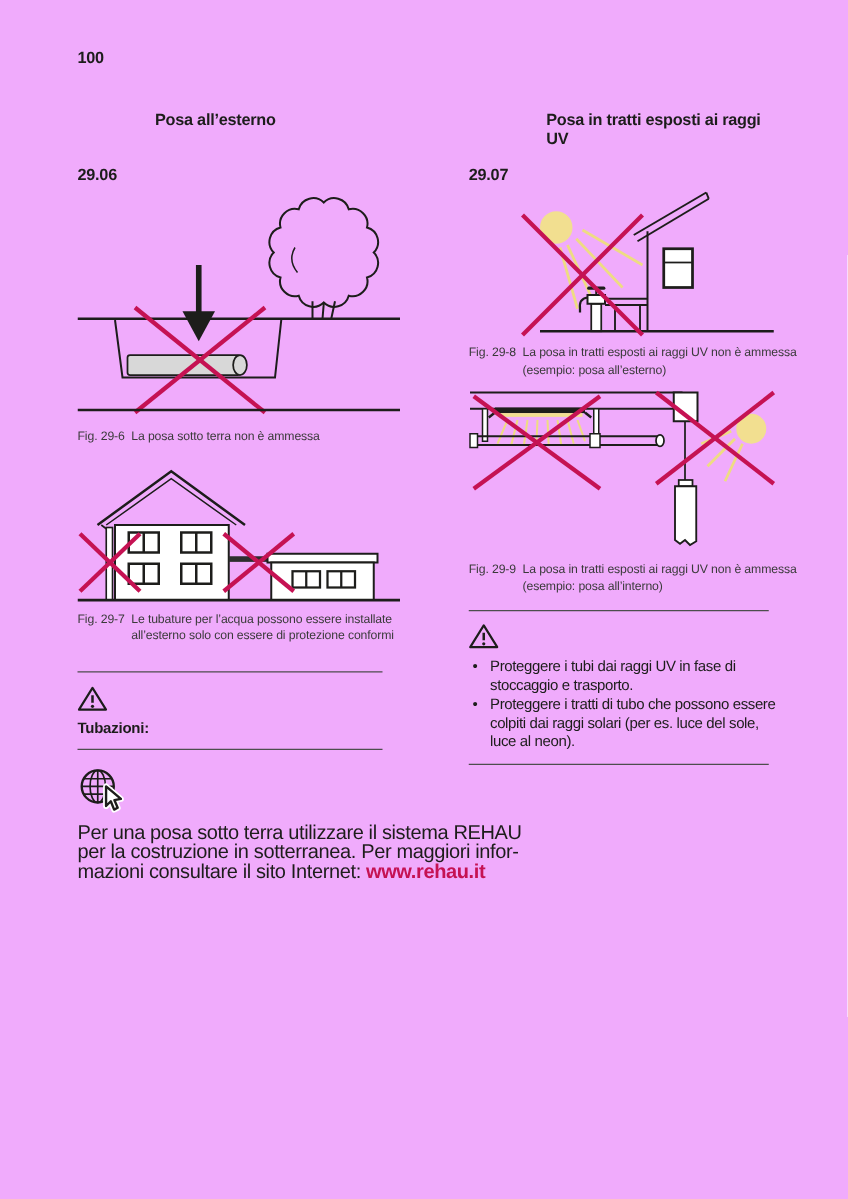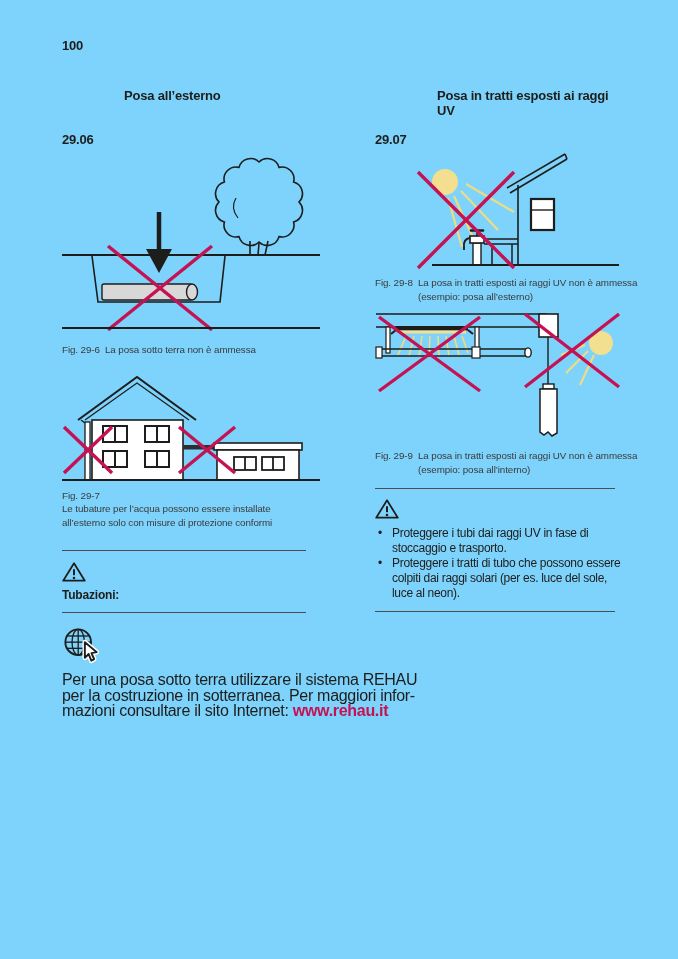--- a/index.html
+++ b/index.html
@@ -1,17 +1,17 @@
 <!DOCTYPE html>
 <html style="--accent: #c51253; --sun: #f2df90; --ray: #eedc82;"><head>
 <meta charset="utf-8">
 <style>
   :root{ --accent:#c51253; --sun:#f2df90; --ray:#eedc82; --ink:#1d1d1b; }
   html,body{ margin:0; padding:0; background:#ffffff; }
-  .page{ position:relative; width:678px; height:959px; background:#7dd3fc; overflow:hidden;
+  .page{ position:relative; width:678px; height:959px; background:#f0abfc; overflow:hidden;
          font-family:"Liberation Sans", sans-serif; color:var(--ink); }
   .pagenum{ position:absolute; left:62px; top:38px; font-size:13px; font-weight:bold; letter-spacing:-0.2px; }
   .col{ position:absolute; top:88px; }
   .col-left{ left:62px; width:258px; }
   .col-right{ left:375px; width:247px; }
   .section-head{ display:flex; font-size:13px; font-weight:bold; line-height:15px; letter-spacing:-0.2px; }
   .section-num{ width:62px; flex:none;margin-top:44px; }
   .figwrap{ display:block; }
   svg{ display:block; }
   .caption{ display:flex; font-size:9.8px; line-height:13.5px; color:#3a3a3a; letter-spacing:-0.1px; }
@@ -110,25 +110,25 @@
         <g>
           <line class="cross" stroke-width="3.2" x1="2" y1="52" x2="50" y2="98"></line>
           <line class="cross" stroke-width="3.2" x1="50" y1="52" x2="2" y2="98"></line>
         </g>
         <g>
           <line class="cross" stroke-width="3.2" x1="117" y1="52" x2="173" y2="98"></line>
           <line class="cross" stroke-width="3.2" x1="173" y1="52" x2="117" y2="98"></line>
         </g>
       </svg>
     </div>
-    <div class="caption" style="margin-top:4px;flex-direction:column;">
+    <div class="caption" style="margin-top:4px;">
       <span class="lab">Fig. 29-7</span>
       <span>
         <span class="cl">Le tubature per l’acqua possono essere installate</span>
-        <span class="cl">all’esterno solo con misure di protezione conformi</span>
+        <span class="cl">all’esterno solo con essere di protezione conformi</span>
       </span>
     </div>
 
     <hr class="rule" style="margin-top:21px; width:244px;">
 
     <div style="margin-top:10px;">
       <svg width="24" height="22" viewBox="0 0 26 24">
         <path class="ln" stroke-width="1.9" stroke-linejoin="round" d="M13,2.5 L24.8,21.5 L1.2,21.5 Z"></path>
         <line class="ln" stroke-width="2.2" x1="13" y1="9" x2="13" y2="15.5"></line>
         <circle cx="13" cy="18.6" r="1.4" fill="#1d1d1b"></circle>

